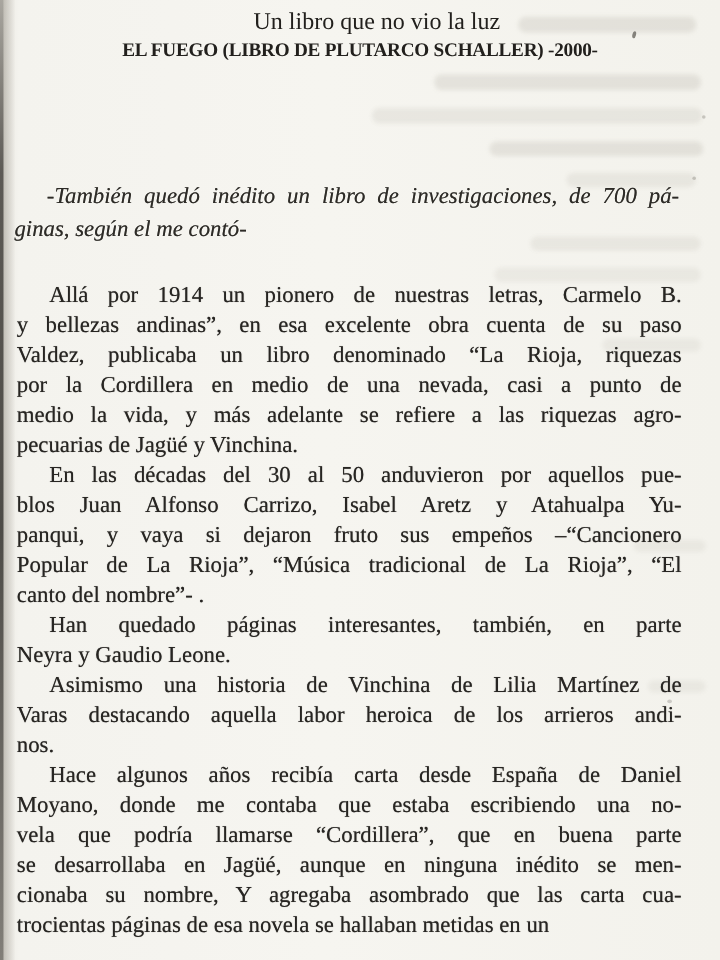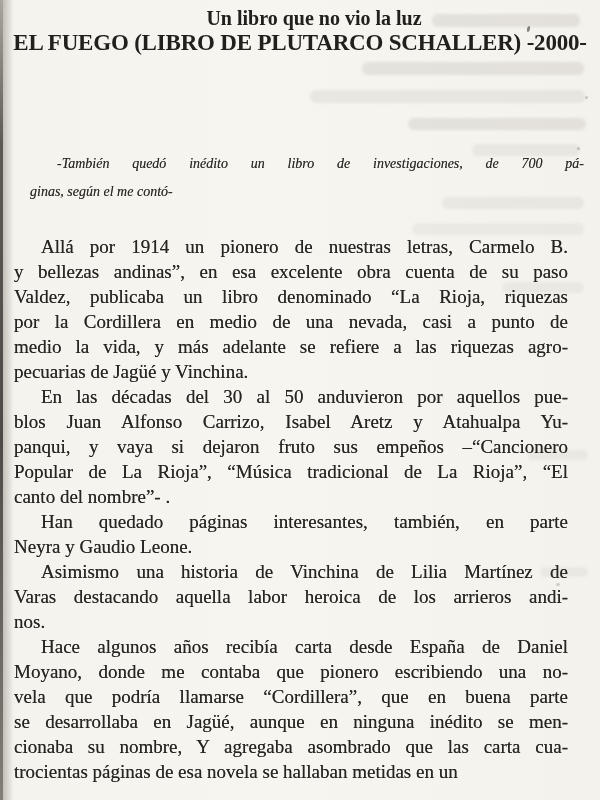--- a/index.html
+++ b/index.html
@@ -37,38 +37,38 @@
   .heading {
     position: absolute;
     top: 7px; left: 0;
     width: 600px;
     text-align: center;
     color: #22201d;
   }
   .heading .t1 {
     font-size: 20px;
     line-height: 23px;
-    font-weight: bold;
+    font-weight: normal;
     margin: 0;
     padding-left: 28px;
   }
   .heading .t2 {
-    font-size: 23px;
+    font-size: 16px;
     line-height: 26px;
     font-weight: bold;
     letter-spacing: -0.2px;
     margin: 0;
     font-family: Liberation Serif, serif;
   }
   .epigraph {
     position: absolute;
-    top: 150px; left: 30px;
+    top: 150px; left: 12px;
     width: 554px;
     font-style: italic;
-    font-size: 14px;
+    font-size: 19px;
     line-height: 28px;
     color: #2d2b27;
     text-shadow: 0 0 0.5px rgba(45,43,39,0.65);
   }
   .bodytext {
     position: absolute;
     top: 234px; left: 14px;
     width: 554px;
     font-size: 19px;
     line-height: 25px;
@@ -151,21 +151,21 @@
         <div class="line first">Han quedado páginas interesantes, también, en parte</div>
         <div class="line last">Neyra y Gaudio Leone.</div>
       </div>
     <div class="para">
         <div class="line first">Asimismo una historia de Vinchina de Lilia Martínez de</div>
         <div class="line">Varas destacando aquella labor heroica de los arrieros andi-</div>
         <div class="line last">nos.</div>
       </div>
     <div class="para">
         <div class="line first">Hace algunos años recibía carta desde España de Daniel</div>
-        <div class="line">Moyano, donde me contaba que pionero escribiendo una no-</div>
+        <div class="line">Moyano, donde me contaba que estaba escribiendo una no-</div>
         <div class="line">vela que podría llamarse “Cordillera”, que en buena parte</div>
         <div class="line">se desarrollaba en Jagüé, aunque en ninguna inédito se men-</div>
         <div class="line">cionaba su nombre, Y agregaba asombrado que las carta cua-</div>
         <div class="line last">trocientas páginas de esa novela se hallaban metidas en un</div>
       </div>
   </div>
 
 </div>
 
 </body></html>

